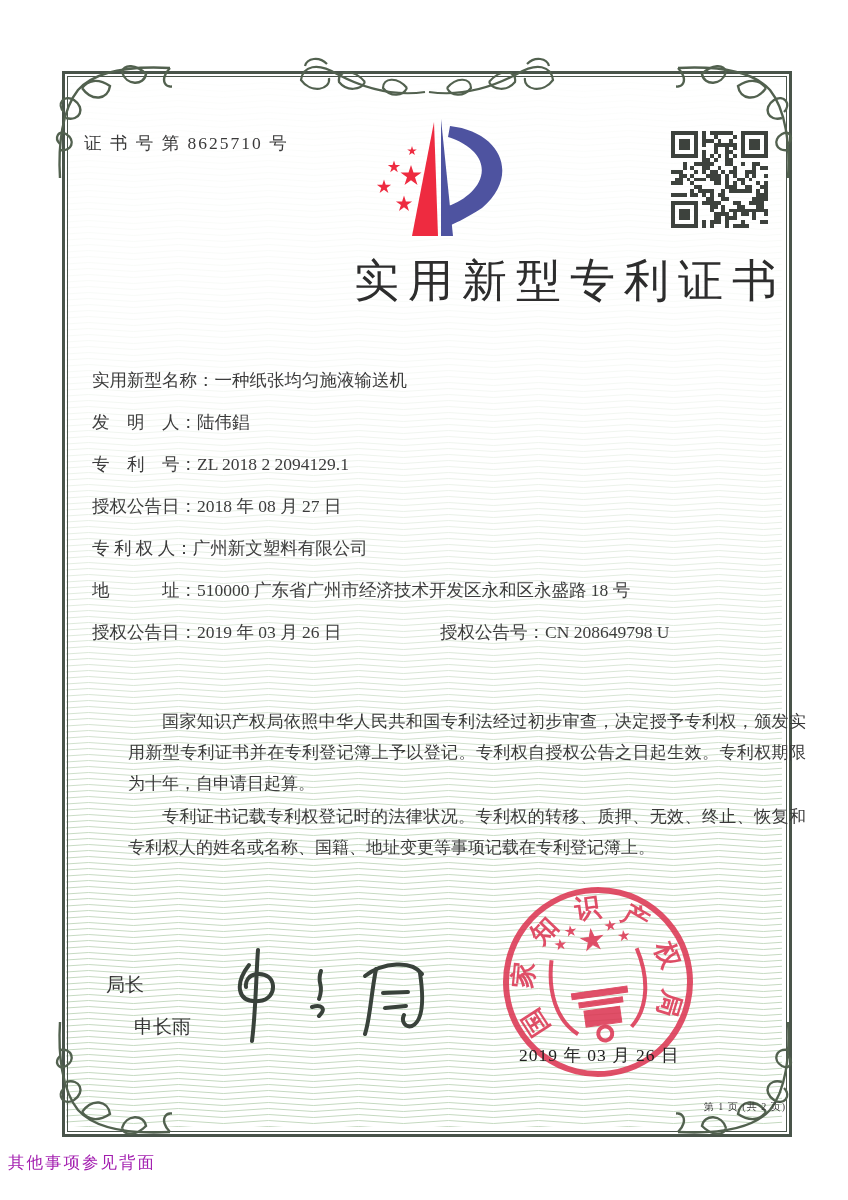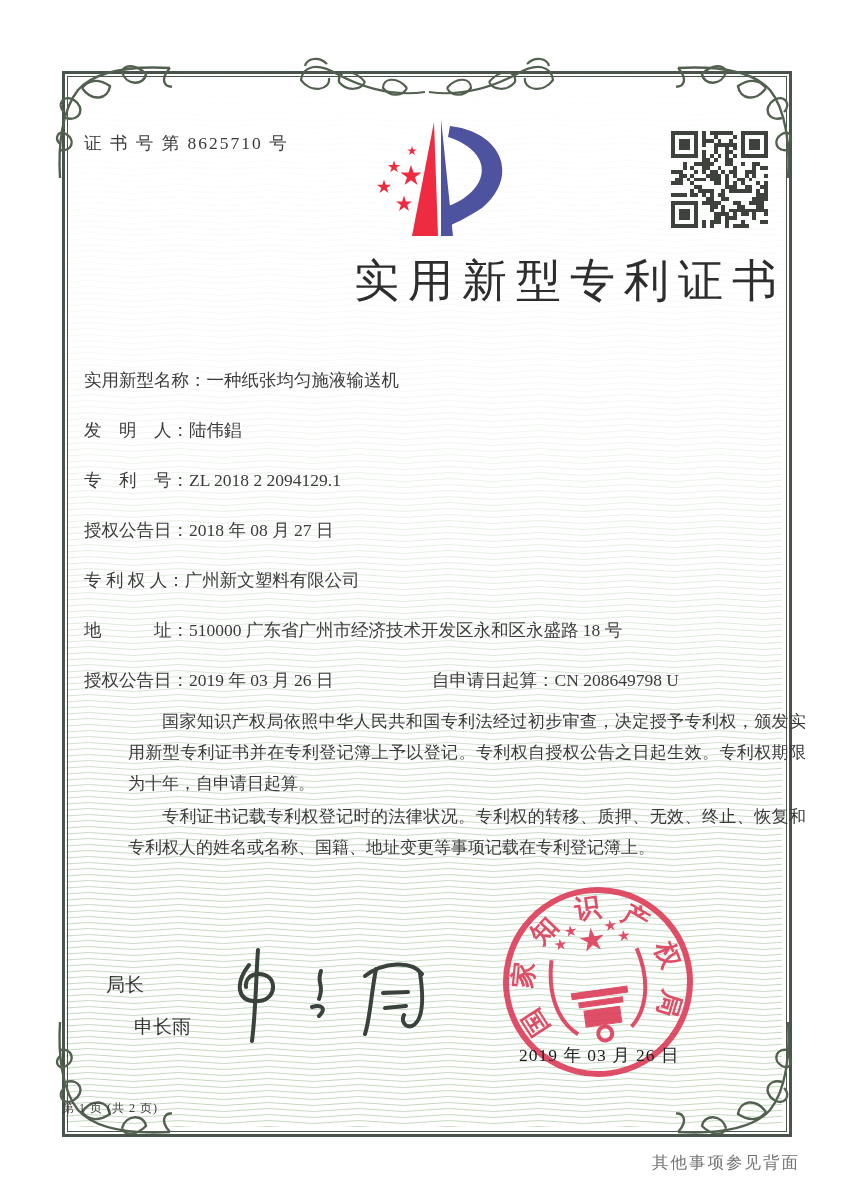--- a/index.html
+++ b/index.html
@@ -18,43 +18,43 @@
   .flourish{position:absolute;pointer-events:none;}
 
   
   .cert-number{position:absolute;left:84px;top:131px;font-size:17.5px;letter-spacing:2px;color:#3a3a3a;}
   .logo{position:absolute;left:350px;top:114px;width:172px;height:126px;}
   .qr{position:absolute;left:671px;top:131px;width:97px;height:97px;}
   .cert-title{position:absolute;left:62px;top:251px;width:724px;text-align:right;
               font-size:45px;letter-spacing:9px;color:#2d2d2d;font-weight:400;}
 
   
-  .fields{position:absolute;left:84px;top:366px;width:680px;display:flex;
-          flex-direction:column;gap:22px;font-size:17.5px;color:#3c3c3c;}
+  .fields{position:absolute;left:92px;top:366px;width:680px;display:flex;
+          flex-direction:column;gap:14px;font-size:17.5px;color:#3c3c3c;}
   .frow{line-height:28px;white-space:nowrap;}
   .fpair-first{display:inline-block;width:348px;}
 
   
   .body-text{position:absolute;left:84px;top:706px;width:678px;font-size:17px;
              line-height:31px;text-align:justify;color:#3a3a3a;margin-left:44px;}
   .body-text p{margin:0 0 2px 0;text-indent:2em;}
 
   
   .sig-title{position:absolute;left:106px;top:972px;font-size:19px;color:#343434;}
   .sig-name{position:absolute;left:106px;top:1014px;font-size:19px;color:#343434;margin-left:28px;}
   .autograph{position:absolute;left:215px;top:945px;width:225px;height:102px;}
   .seal{position:absolute;left:498px;top:882px;width:200px;height:200px;opacity:.87;}
   .seal-date{position:absolute;left:519px;top:1043px;font-size:17.5px;letter-spacing:1px;
              color:#1f1f1f;z-index:5;}
 
   
-  .page-number{position:absolute;left:62px;top:1100px;width:724px;text-align:left;
-               font-size:12px;color:#3a3a3a;letter-spacing:1px;}
-  .back-note{position:absolute;left:0;top:1152px;width:800px;text-align:right;
-             font-size:16.5px;color:#737373;letter-spacing:2px;}
+  .page-number{position:absolute;left:62px;top:1100px;width:724px;text-align:right;
+               font-size:10px;color:#3a3a3a;letter-spacing:1px;}
+  .back-note{position:absolute;left:8px;top:1152px;width:800px;text-align:left;
+             font-size:16.5px;color:#a21caf;letter-spacing:2px;}
 </style>
 </head>
 <body>
 
 <div class="page">
 
   <svg class="waves" viewBox="0 0 716 1052" preserveAspectRatio="none">
     <defs>
       <pattern id="wavepat" width="90" height="6" patternUnits="userSpaceOnUse">
         <path d="M0,3 Q22.5,0 45,3 T90,3" fill="none" stroke-width="1" stroke="#bdd4b8"></path>
@@ -455,21 +455,21 @@
     <div class="frow">
       <span>授权公告日：</span><span>2018 年 08 月 27 日</span>
     </div>
     <div class="frow">
       <span>专 利 权 人：</span><span>广州新文塑料有限公司</span>
     </div>
     <div class="frow">
       <span>地　　　址：</span><span>510000 广东省广州市经济技术开发区永和区永盛路 18 号</span>
     </div>
     <div class="frow">
-      <span class="fpair-first"><span>授权公告日：</span><span>2019 年 03 月 26 日</span></span><span><span>自申请日起算：</span><span>CN 208649798 U</span></span>
+      <span class="fpair-first"><span>授权公告日：</span><span>2019 年 03 月 26 日</span></span><span><span>授权公告号：</span><span>CN 208649798 U</span></span>
     </div>
   </div>
 
   <div class="body-text">
     <p>国家知识产权局依照中华人民共和国专利法经过初步审查，决定授予专利权，颁发实用新型专利证书并在专利登记簿上予以登记。专利权自授权公告之日起生效。专利权期限为十年，自申请日起算。</p>
     <p>专利证书记载专利权登记时的法律状况。专利权的转移、质押、无效、终止、恢复和专利权人的姓名或名称、国籍、地址变更等事项记载在专利登记簿上。</p>
   </div>
 
   <div class="sig-title">局长</div>
   <div class="sig-name">申长雨</div>

